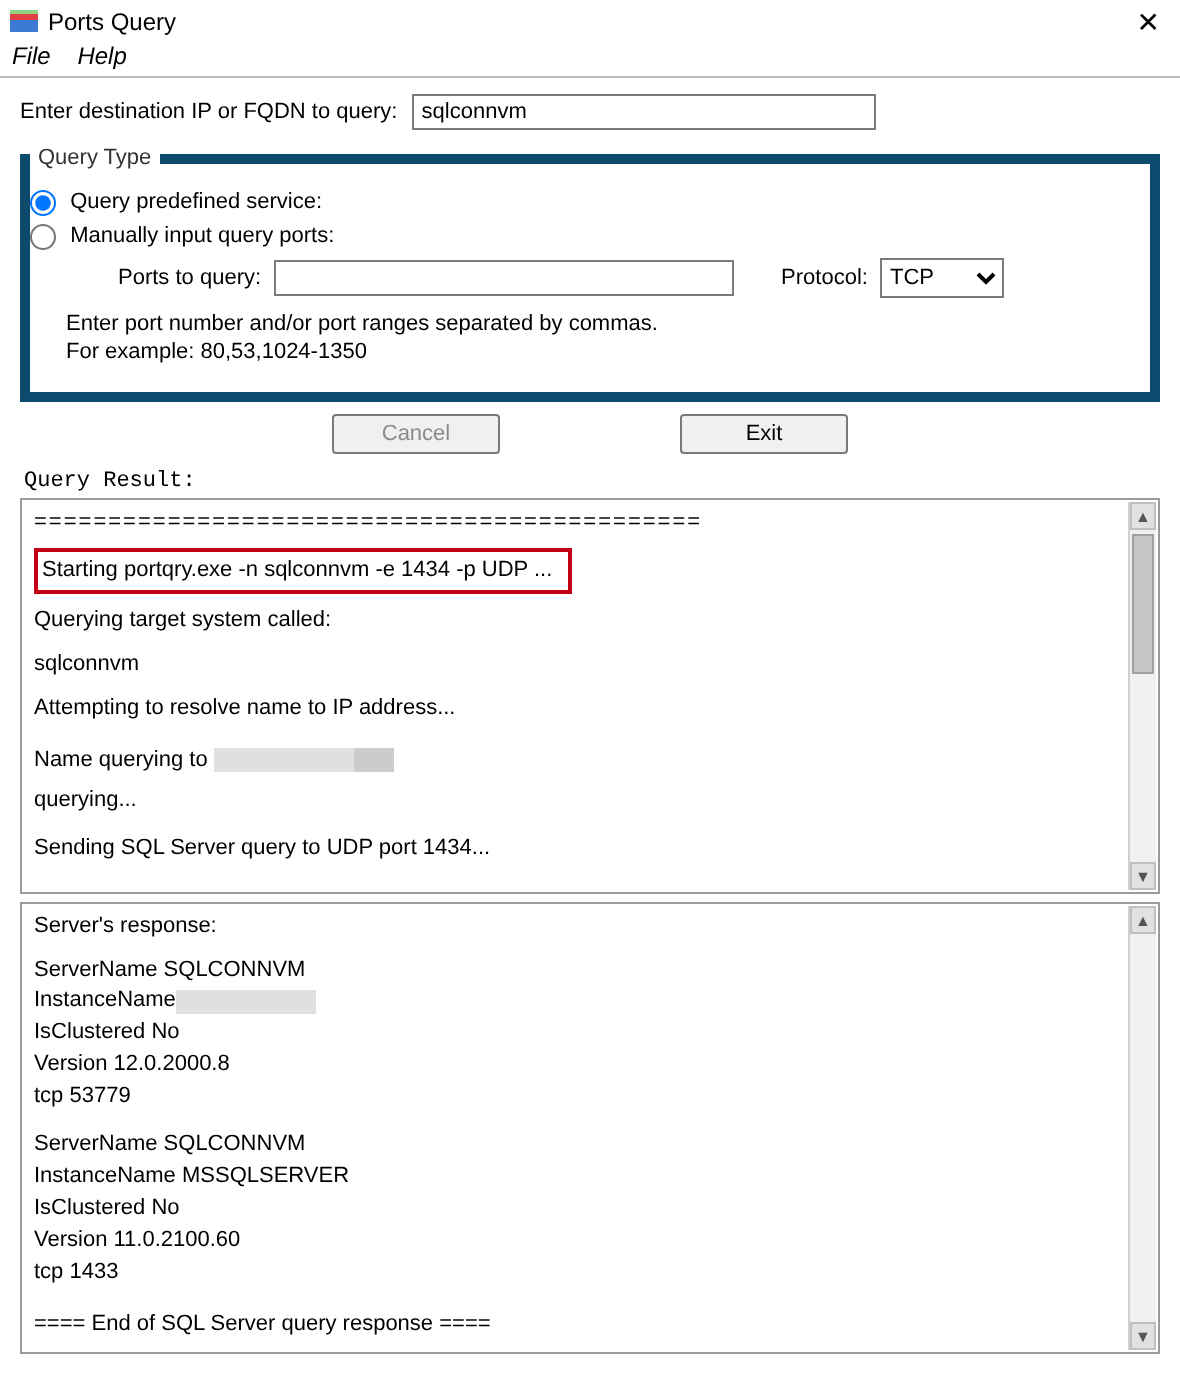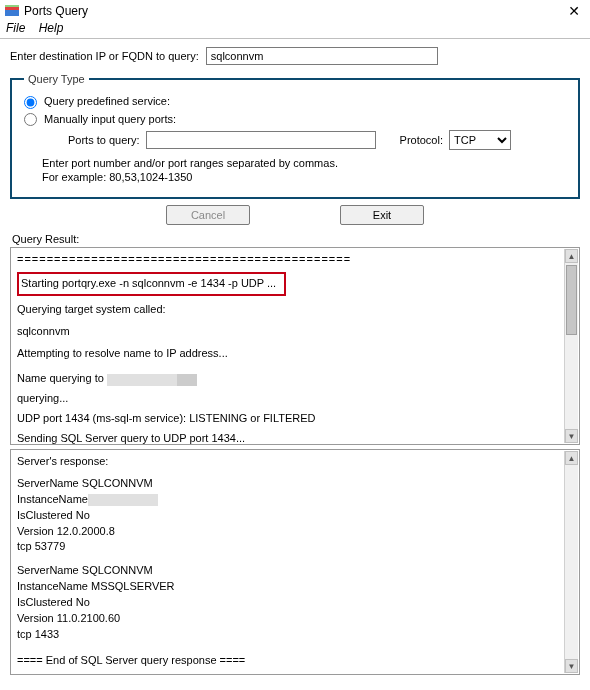--- a/index.html
+++ b/index.html
@@ -37,22 +37,22 @@
   .dest-row label { margin-right: 4px; }
   input.text {
     border: 1px solid #7a7a7a;
     height: 18px;
     padding: 1px 4px;
     font-family: inherit;
     font-size: 11px;
     background: #fff;
   }
   fieldset.query-type {
-    border: 2px solid #0c4a6e;
-    padding: 6px 12px 8px;
+    border: 5px solid #0c4a6e;
+    padding: 6px 0 8px;
     margin: 0 0 6px;
   }
   fieldset.query-type legend { padding: 0 4px; color: #333; }
   .row { margin: 4px 0; }
   .indent { margin-left: 18px; }
   select.combo {
     border: 1px solid #7a7a7a;
     height: 20px;
     font-family: inherit;
     font-size: 11px;
@@ -69,21 +69,21 @@
   button.win {
     width: 84px;
     height: 20px;
     border: 1px solid #7a7a7a;
     background: #f0f0f0;
     font-family: inherit;
     font-size: 11px;
     border-radius: 2px;
   }
   button.win:disabled { color: #8a8a8a; }
-  .qr-label { margin: 2px 0 2px 2px; }
+  .qr-label { margin: 2px 0 2px 2px; font-family: Liberation Mono, monospace; }
 
   .result-box {
     border: 1px solid #9a9a9a;
     position: relative;
     overflow: hidden;
     font-size: 11px;
     line-height: 1.45;
     padding: 4px 6px;
   }
   .result-box.top { height: 198px; }
@@ -214,21 +214,20 @@
       <div> sqlconnvm</div>
       <div style="height:6px"></div>
       <div>Attempting to resolve name to IP address...</div>
       <div style="height:10px"></div>
       <div>
         <span>Name querying to </span><span class="redact"></span>
       </div>
       <div style="height:4px"></div>
       <div>querying...</div>
       <div style="height:4px"></div>
-      <div>UDP port 1434 (ms-sql-m service): LISTENING or FILTERED</div>
       <div style="height:4px"></div>
       <div>Sending SQL Server query to UDP port 1434...</div>
     </div>
   </div>
 
   <div class="result-box bottom">
     <div class="scrollbar">
       <div class="scroll-arrow up">▲</div>
       <div class="scroll-arrow down">▼</div>
     </div>

